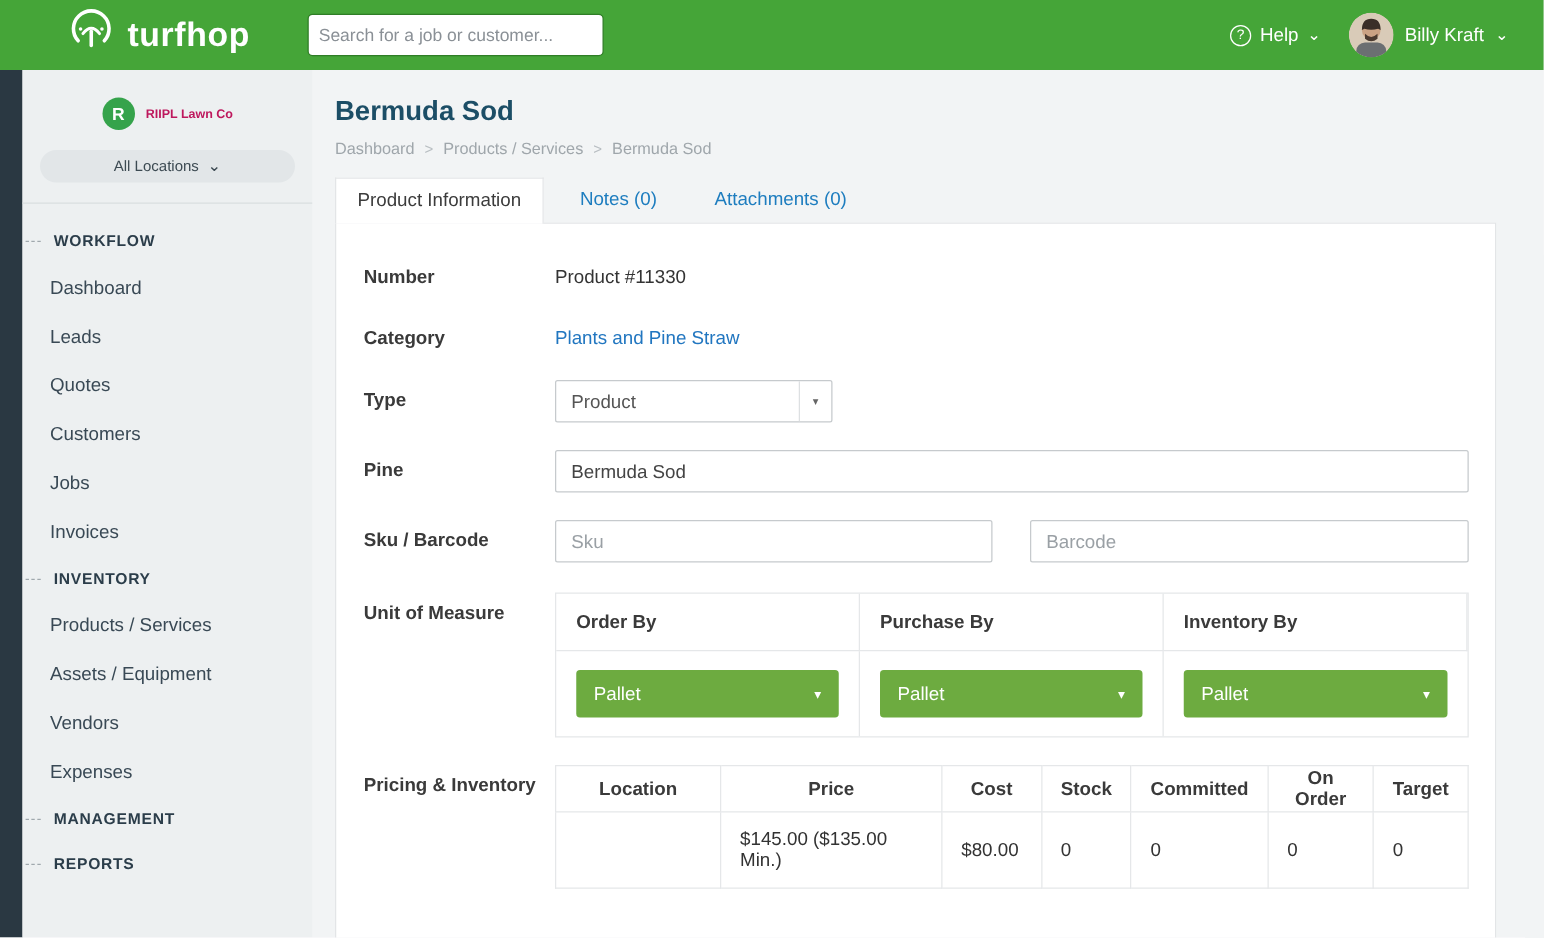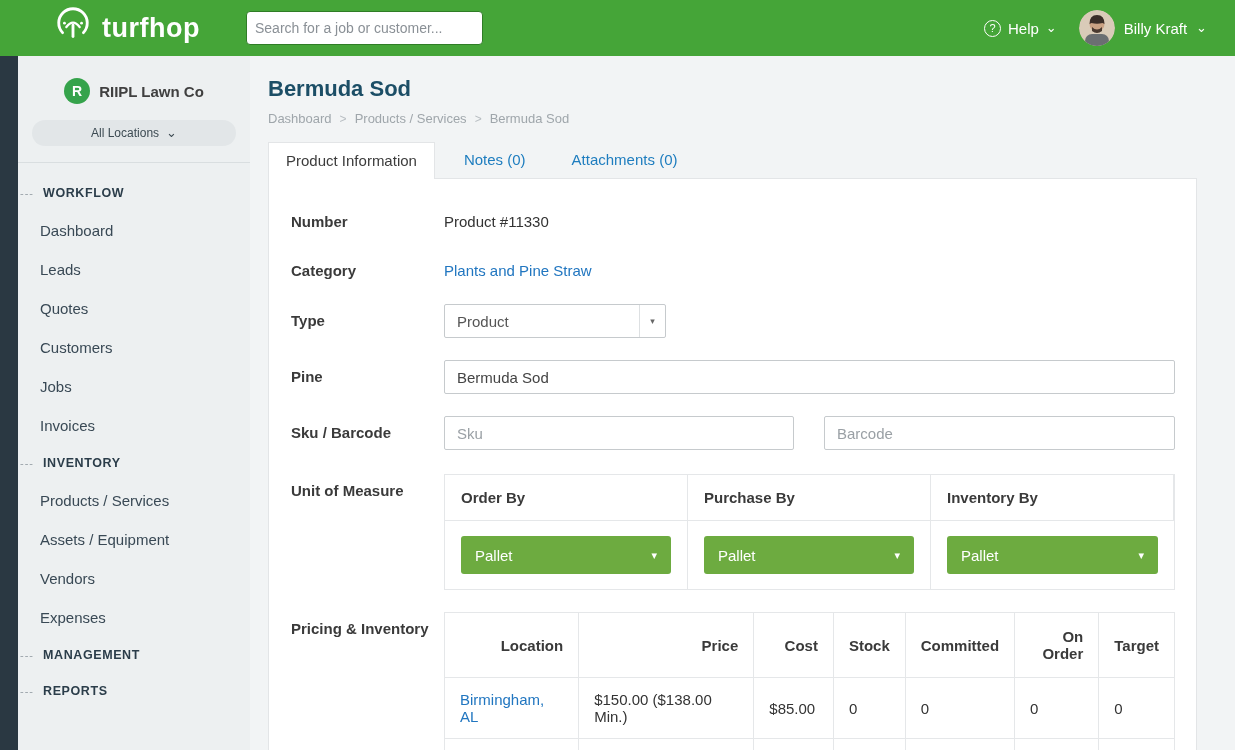--- a/index.html
+++ b/index.html
@@ -25,21 +25,21 @@
   
   .content-row { display:flex; height:694px; }
   .dark-strip { width:18px; background:#2a3842; flex-shrink:0; }
   .sidebar { width:232px; background:#edf0f1; flex-shrink:0; padding-top:14px; }
   .main { flex:1; background:#f2f4f5; padding-left:18px; position:relative; }
 
   
   .company-row { display:flex; align-items:center; justify-content:center; gap:9px; margin-top:8px; }
   .company-badge { width:26px; height:26px; border-radius:50%; background:#35a34b; color:#fff; font-size:14px;
                    font-weight:bold; display:flex; align-items:center; justify-content:center; }
-  .company-name { font-size:15px; font-weight:bold; color:#404040; }
+  .company-name { font-size:10px; font-weight:bold; color:#be185d; }
   .locations-pill { margin:16px 14px 0; height:26px; background:#e2e6e8; border-radius:14px; display:flex;
                     align-items:center; justify-content:center; gap:7px; font-size:12px; color:#3c4a52; cursor:pointer; }
   .side-divider { border-top:1px solid #d9dee0; margin-top:16px; }
   .nav { padding-top:12px; }
   .nav-section-header { display:flex; align-items:center; gap:7px; padding:11px 0 11px 2px; }
   .dash-icon { color:#97a0a6; font-size:11px; letter-spacing:1px; width:16px; overflow:hidden; }
   .nav-section-label { font-size:12.5px; font-weight:bold; letter-spacing:.6px; color:#2b3d4a; }
   .nav-item { padding:11px 0 11px 22px; font-size:15px; color:#394955; cursor:pointer; }
 
   
@@ -88,21 +88,21 @@
               border-bottom:1px solid #e5e7e9; }
   .uom-head:last-child { border-right:none; }
   .uom-cell { padding:15px 16px; border-right:1px solid #e5e7e9; }
   .uom-cell:last-child { border-right:none; }
   .uom-btn { height:38px; background:#6dab40; border-radius:3px; color:#fff; display:flex; align-items:center;
              justify-content:space-between; padding:0 14px; font-size:15px; cursor:pointer; }
   .uom-caret { font-size:11px; }
 
   
   .pricing-table { width:100%; border-collapse:collapse; border:1px solid #e5e7e9; }
-  .pricing-table th { text-align:right; font-size:15px; font-weight:bold; color:#3a3a3a; padding:15px 15px;
+  .pricing-table th { text-align:center; font-size:15px; font-weight:bold; color:#3a3a3a; padding:1px 15px;
                       border:1px solid #e5e7e9; }
   .pricing-table td { font-size:15px; color:#333; padding:13px 15px; border:1px solid #e5e7e9; }
   .col-location { width:137px; } .col-price { width:188px; } .col-cost { width:80px; } .col-stock { width:64px; }
   .col-committed { width:106px; } .col-onorder { width:86px; } .col-target { width:72px; }
 </style>
 </head>
 <body>
 
 <header class="topbar">
   <div class="brand">
@@ -289,29 +289,20 @@
                 <th class="col-price">Price</th>
                 <th class="col-cost">Cost</th>
                 <th class="col-stock">Stock</th>
                 <th class="col-committed">Committed</th>
                 <th class="col-onorder">On Order</th>
                 <th class="col-target">Target</th>
               </tr>
             </thead>
             <tbody>
               <tr>
-                <td><span class="link">Birmingham, AL</span></td>
-                <td>$150.00 ($138.00 Min.)</td>
-                <td>$85.00</td>
-                <td>0</td>
-                <td>0</td>
-                <td>0</td>
-                <td>0</td>
-              </tr>
-              <tr>
                 <td></td>
                 <td>$145.00 ($135.00 Min.)</td>
                 <td>$80.00</td>
                 <td>0</td>
                 <td>0</td>
                 <td>0</td>
                 <td>0</td>
               </tr>
 
             </tbody>

